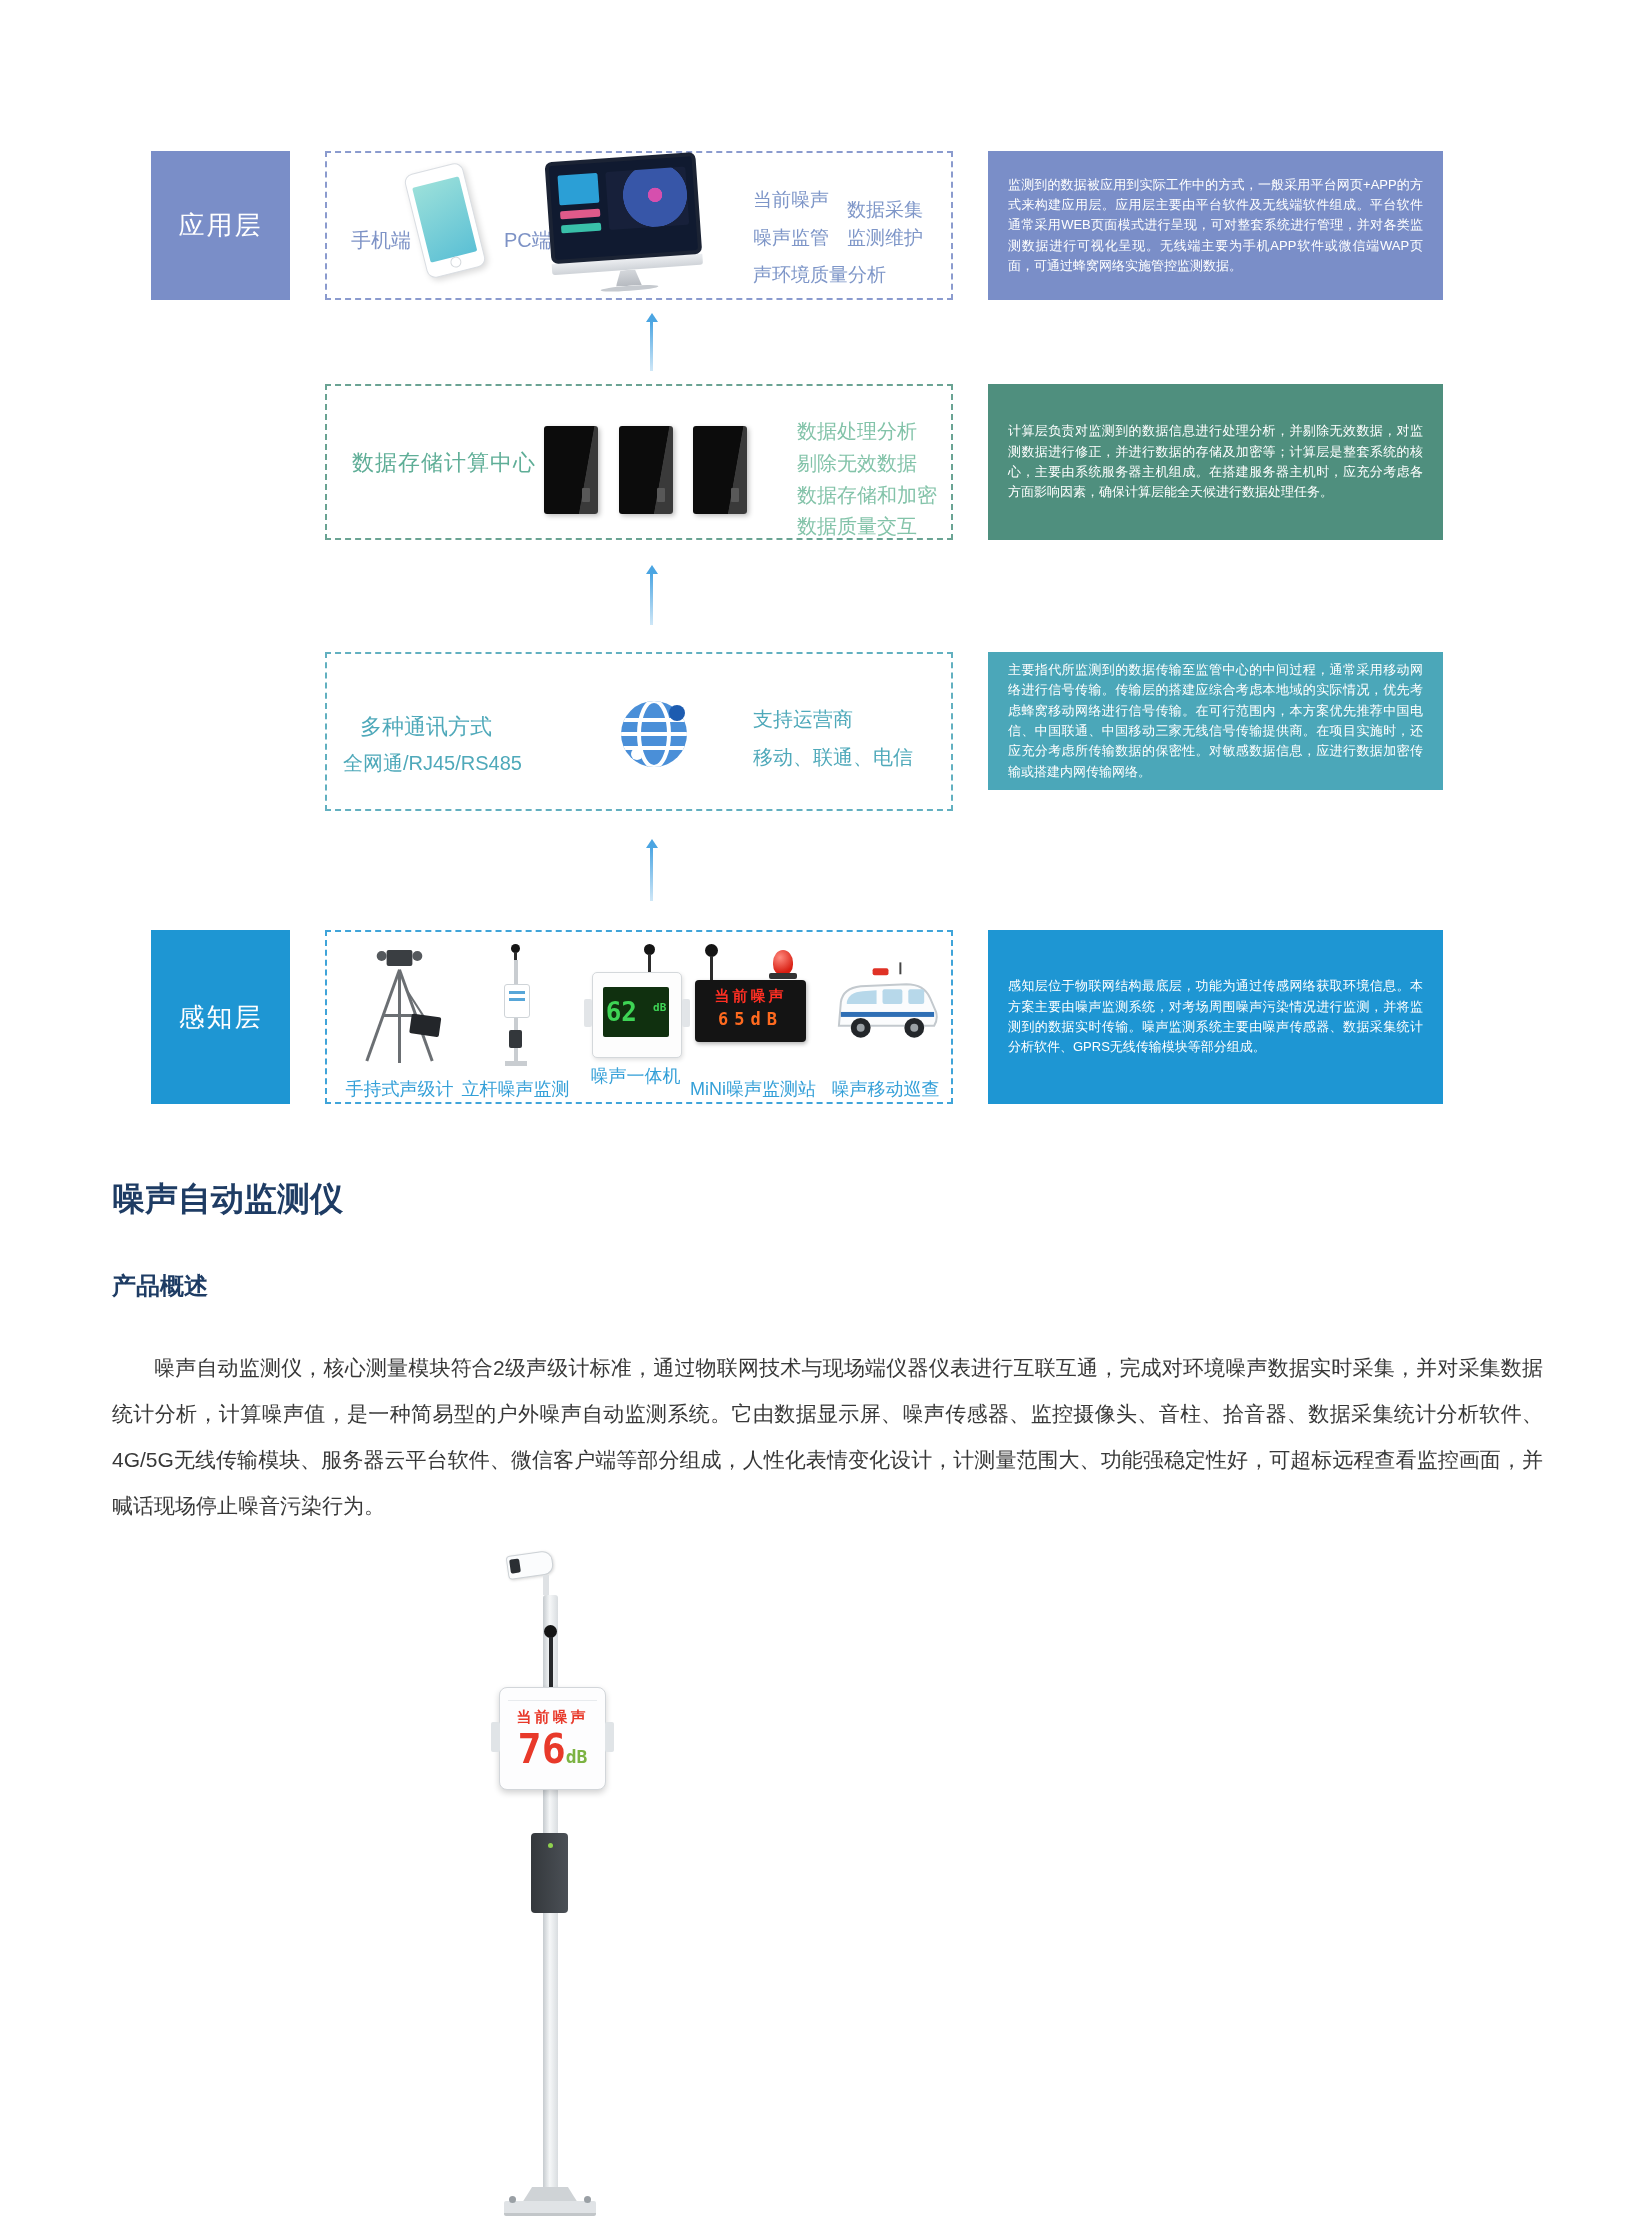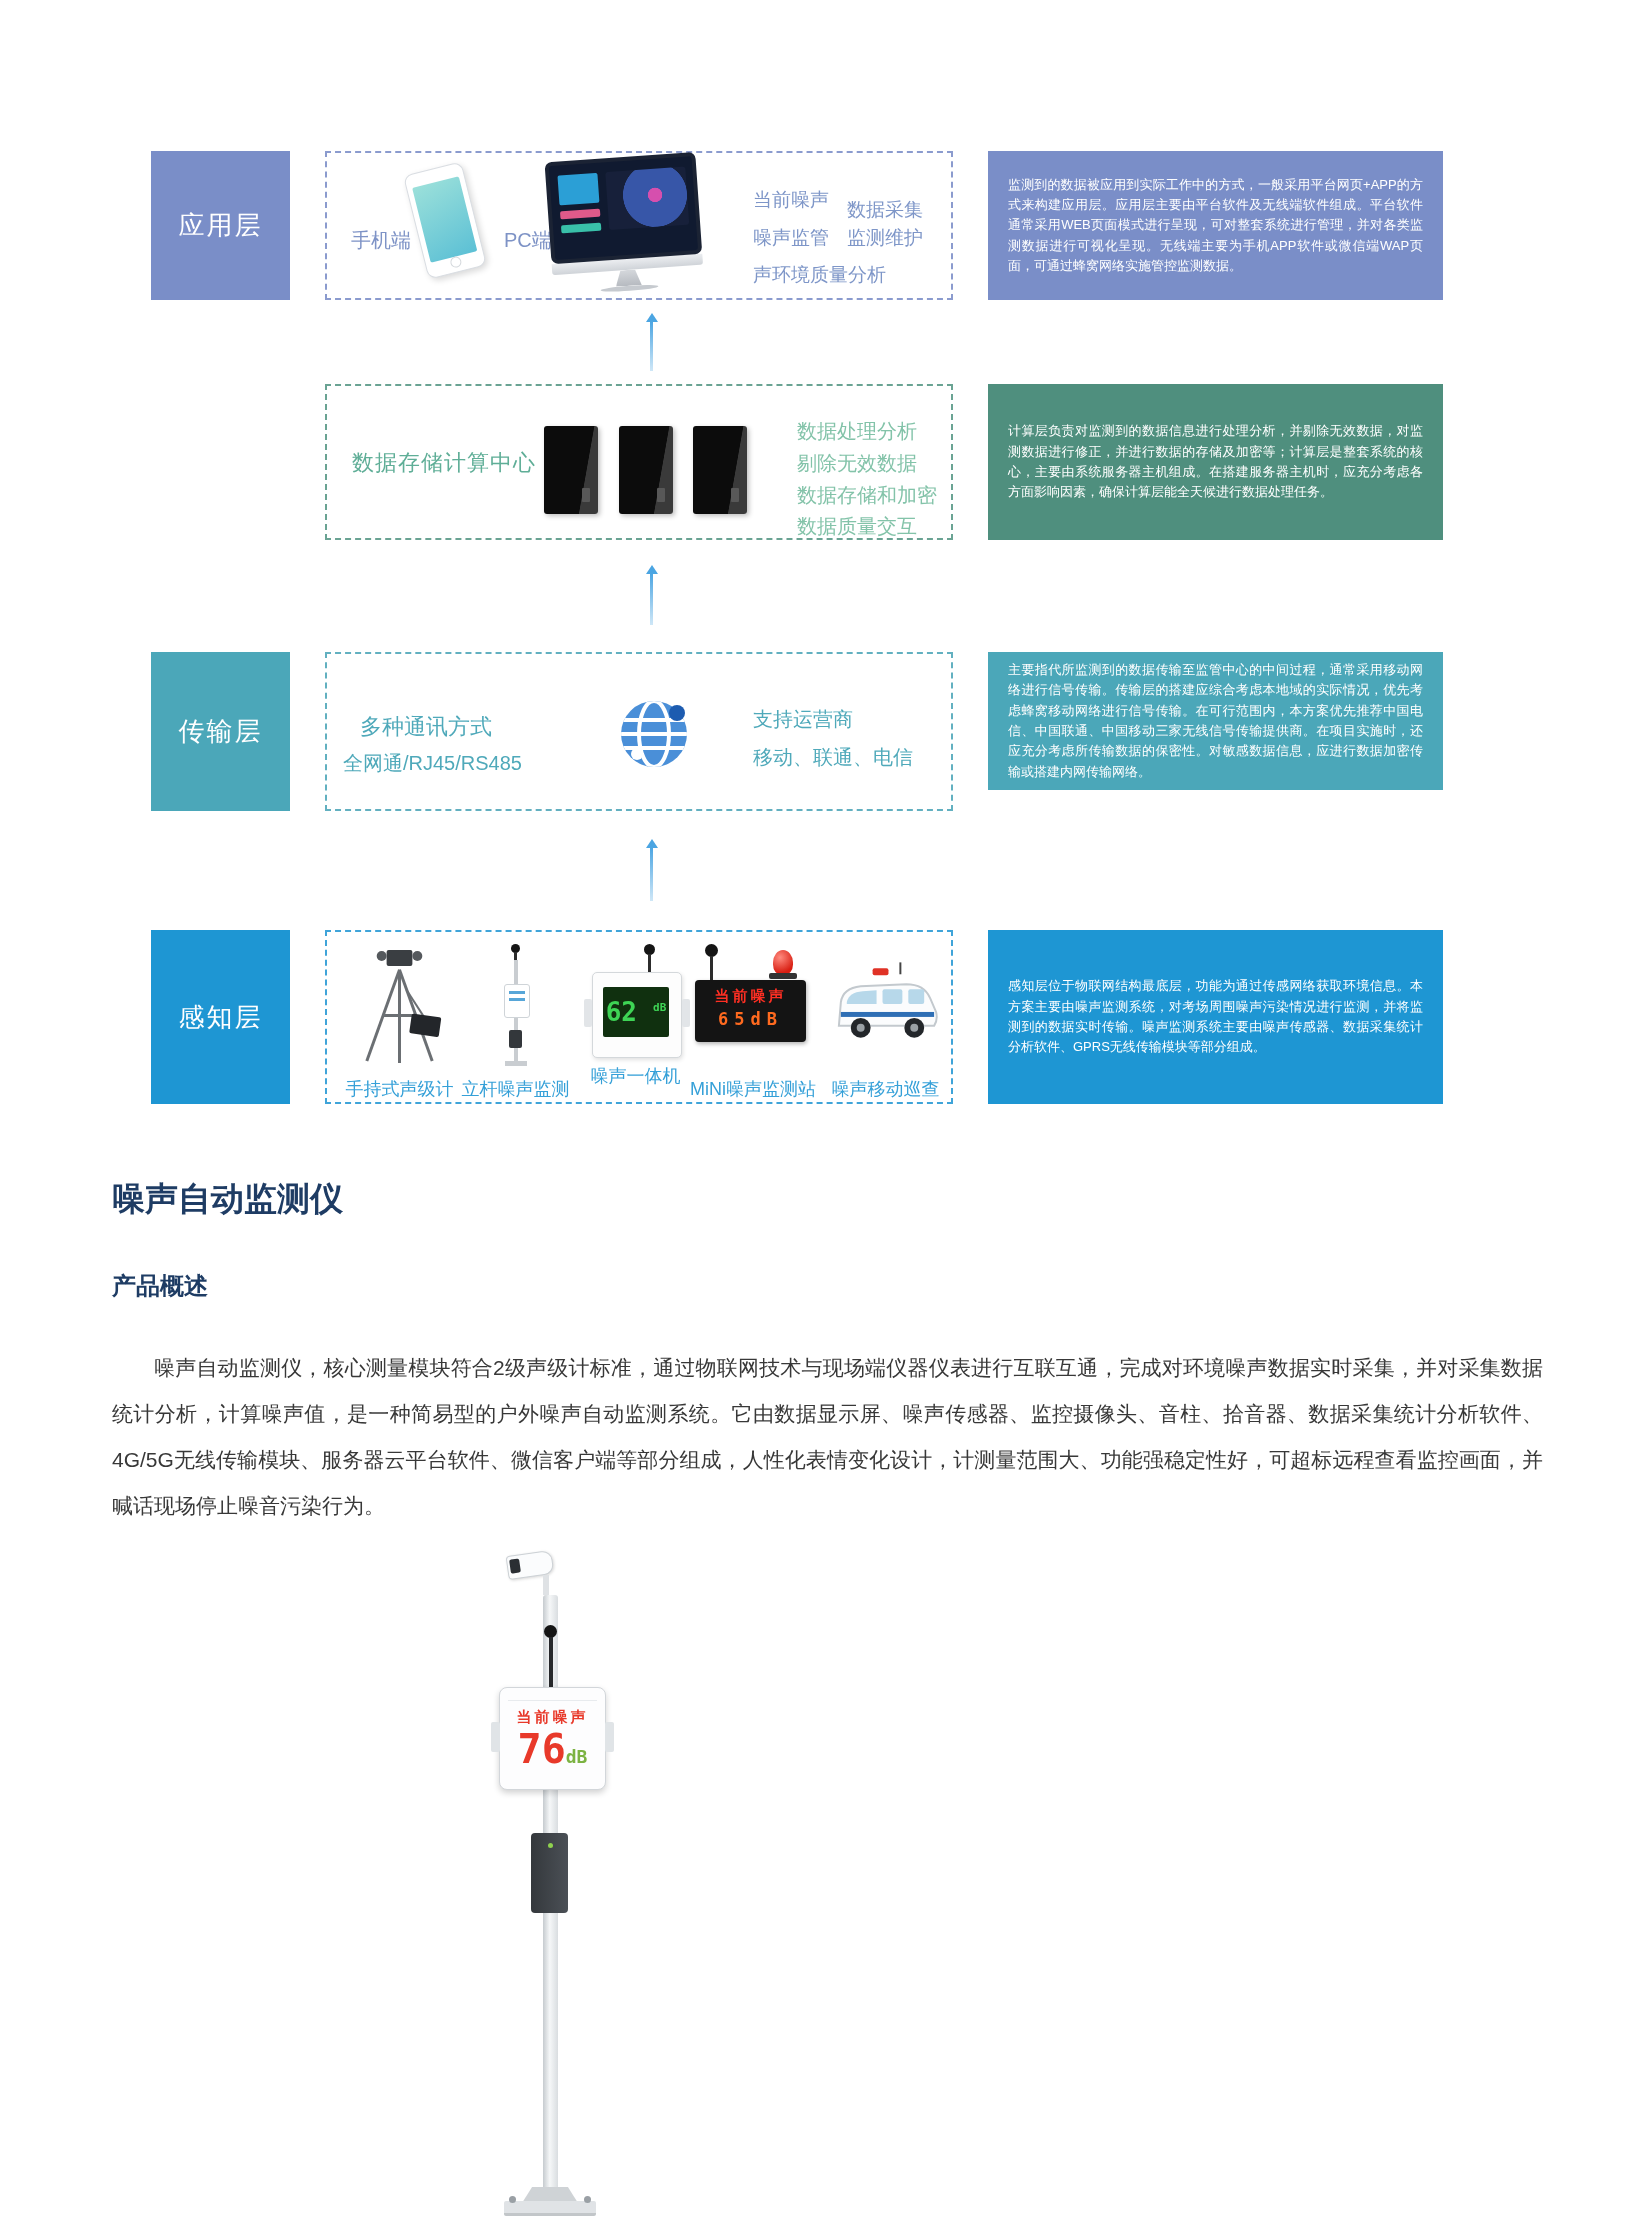--- a/index.html
+++ b/index.html
@@ -172,23 +172,20 @@
   </div>
   <div class="desc cmp-bg" style="top:384px;height:156px;">
     <p>计算层负责对监测到的数据信息进行处理分析，并剔除无效数据，对监测数据进行修正，并进行数据的存储及加密等；计算层是整套系统的核心，主要由系统服务器主机组成。在搭建服务器主机时，应充分考虑各方面影响因素，确保计算层能全天候进行数据处理任务。</p>
   </div>
 
   <div class="arrow" style="left:646px;top:565px;height:60px;">
       <i class="ah"></i>
       <i class="al"></i>
     </div>
 
-  <div class="layer-box trn-bg" style="top:652px;height:159px;">
-    <span>传输层</span>
-  </div>
   <div class="panel trn-border" style="top:652px;height:159px;">
     <span class="t trn-text" style="left:33px;top:58px;font-size:22px;">多种通讯方式</span>
     <span class="t trn-text" style="left:16px;top:96px;font-size:20px;">全网通/RJ45/RS485</span>
     <svg style="position:absolute;left:289px;top:42px;" width="76" height="76" viewBox="0 0 76 76">
       <defs>
           <clipPath id="gclip">
             <circle cx="38" cy="38" r="33"></circle>
           </clipPath>
         </defs>
       <circle cx="38" cy="38" r="33" fill="#4a8fd8"></circle>

